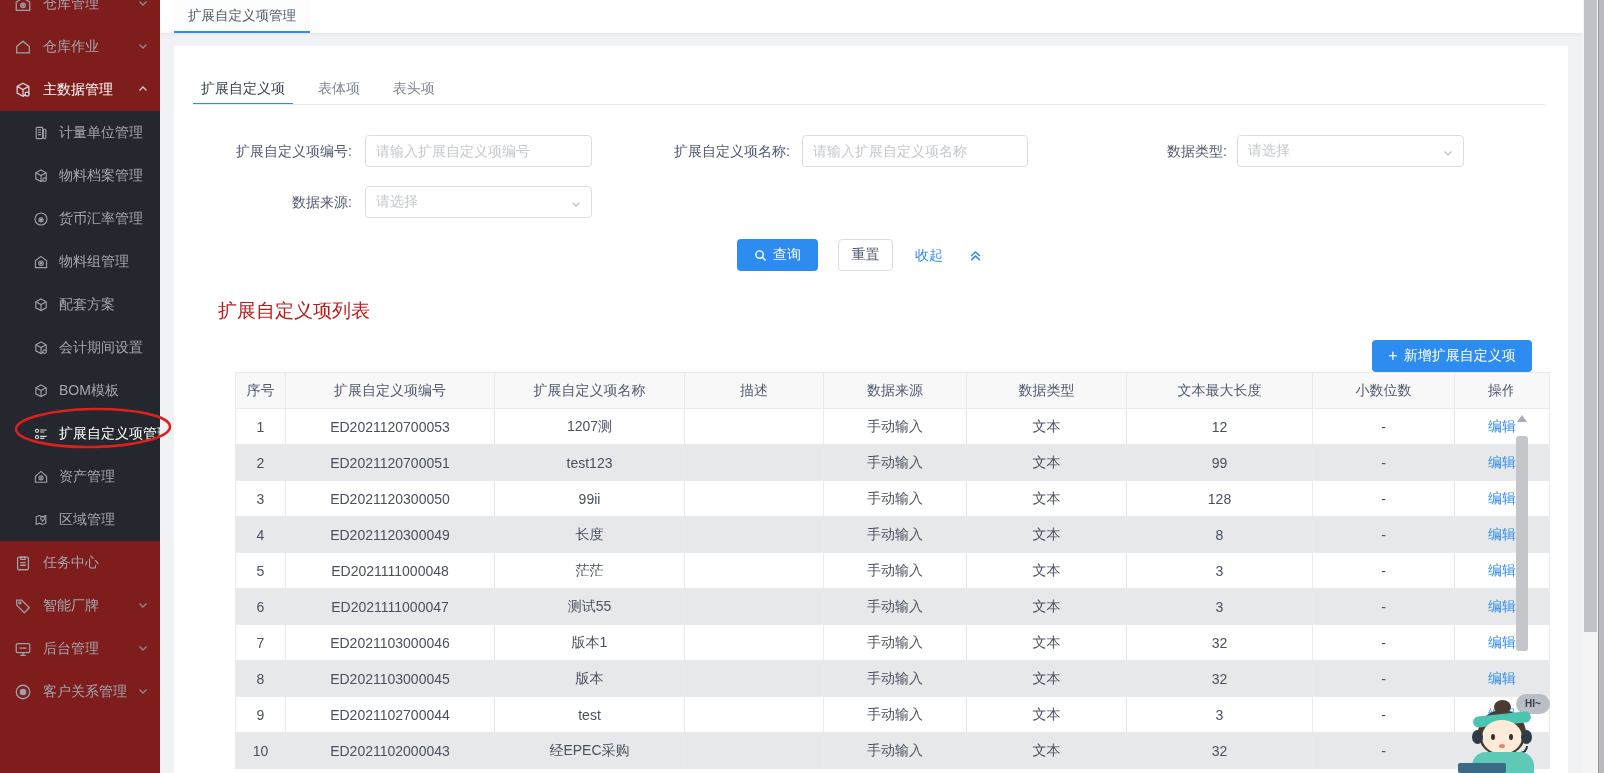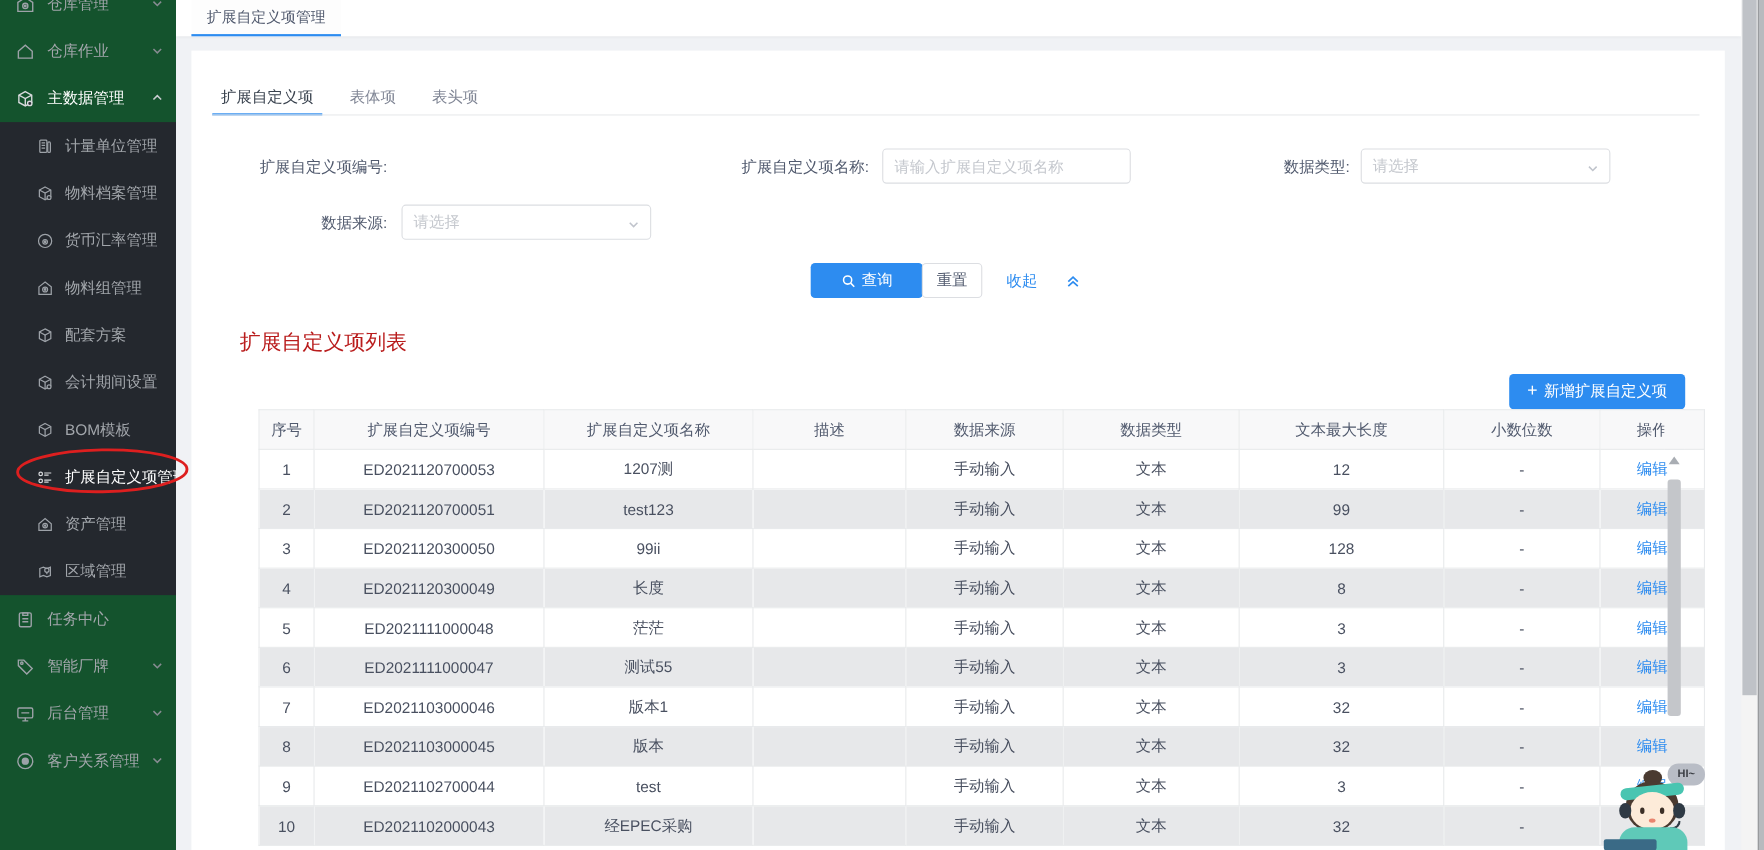--- a/index.html
+++ b/index.html
@@ -3,21 +3,21 @@
 <meta charset="utf-8">
 <style>
   * { margin:0; padding:0; box-sizing:border-box; }
   html,body { width:1604px; height:773px; }
   body {
     position:relative; overflow:hidden;
     font-family:"Liberation Sans","DejaVu Sans",sans-serif;
     background:#f0f2f5; color:#515a6e; font-size:14px;
   }
   
-  .sidebar { position:absolute; left:0; top:0; width:160px; height:773px; background:#14532d; overflow:hidden; z-index:5; }
+  .sidebar { position:absolute; left:0; top:0; width:160px; height:773px; background:#7f1d1d; overflow:hidden; z-index:5; }
   .side-list { position:absolute; top:-18px; left:0; right:0; }
   .side-item { height:43px; display:flex; align-items:center; padding-left:14px; color:#a2a6ab; font-size:14px; position:relative; cursor:pointer; white-space:nowrap; }
   .side-item .icn { width:18px; height:18px; margin-right:11px; flex:0 0 auto; }
   .side-item.sub { padding-left:33px; }
   .side-item.sub .icn { width:16px; height:16px; margin-right:10px; }
   .side-item.lit { color:#ffffff; }
   .side-item .chev { position:absolute; right:11px; top:15px; width:12px; height:12px; }
   .submenu { background:#24282e; }
   .icn svg, .chev svg { display:block; width:100%; height:100%; }
   
@@ -320,41 +320,42 @@
 <div class="card">
 
   <div class="tabs">
     <span class="tab active">扩展自定义项</span>
     <span class="tab">表体项</span>
     <span class="tab">表头项</span>
   </div>
   <div class="tabs-line"></div>
 
   <div class="f-label" style="left:26px;top:89px;width:152px;">扩展自定义项编号:</div>
+  <input class="f-input" style="left: 191px; top: 89px; width: 227px;" placeholder="请输入扩展自定义项编号">
 
   <div class="f-label" style="left:440px;top:89px;width:176px;">扩展自定义项名称:</div>
   <input class="f-input" style="left: 628px; top: 89px; width: 226px;" placeholder="请输入扩展自定义项名称">
 
   <div class="f-label" style="left:940px;top:89px;width:113px;">数据类型:</div>
   <div class="f-select" style="left:1063px;top:89px;width:227px;">
     <span>请选择</span>
     <span class="sel-chev"><svg viewBox="0 0 12 12" fill="none" stroke="#c0c4cc" stroke-width="1.4">
           <path d="M2.5 4.5 L6 8 L9.5 4.5"></path>
         </svg></span>
   </div>
 
   <div class="f-label" style="left:26px;top:140px;width:152px;">数据来源:</div>
   <div class="f-select" style="left:191px;top:140px;width:227px;">
     <span>请选择</span>
     <span class="sel-chev"><svg viewBox="0 0 12 12" fill="none" stroke="#c0c4cc" stroke-width="1.4">
           <path d="M2.5 4.5 L6 8 L9.5 4.5"></path>
         </svg></span>
   </div>
 
-  <button class="btn-primary" style="left:563px;top:193px;width:102px;">
+  <button class="btn-primary" style="left:563px;top:193px;width:81px;">
     <span style="display:inline-flex;width:13px;height:13px;">
         <svg viewBox="0 0 14 14" fill="none" stroke="#ffffff" stroke-width="1.5">
           <circle cx="6" cy="6" r="4"></circle>
           <path d="M9 9 L12.5 12.5"></path>
         </svg>
       </span>
     <span>查询</span>
   </button>
   <button class="btn-default" style="left:664px;top:193px;width:55px;">重置</button>
   <div class="link-collapse" style="left:741px;top:193px;gap:26px;">

